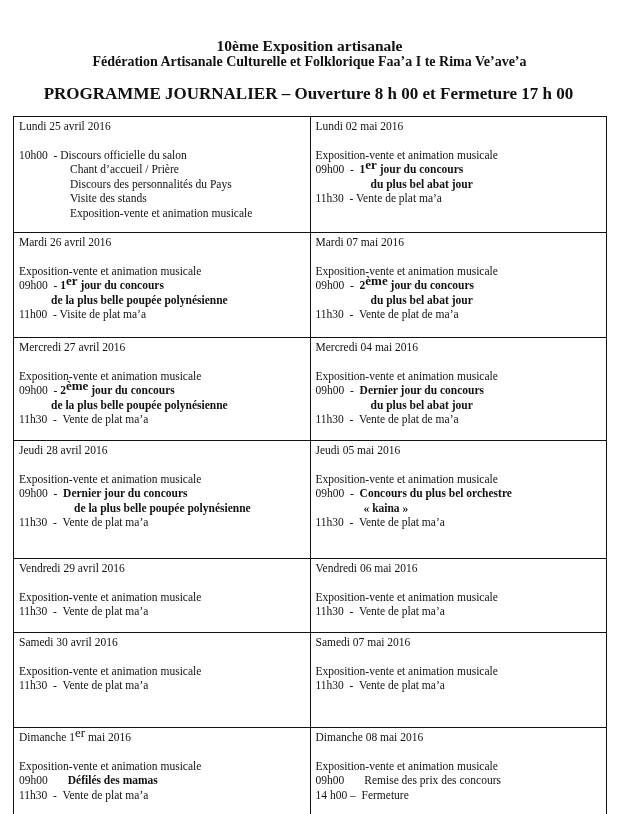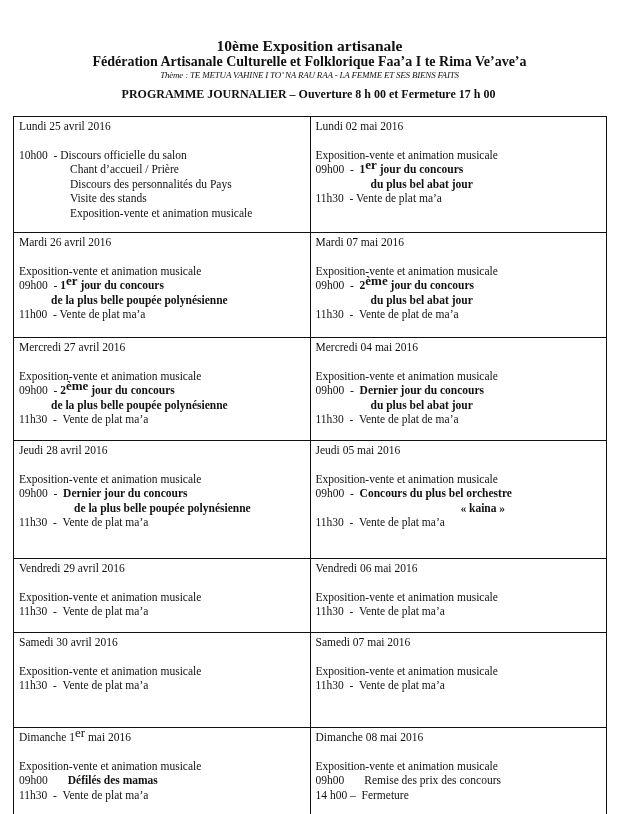--- a/index.html
+++ b/index.html
@@ -5,45 +5,44 @@
   html, body { margin: 0; padding: 0; background: #ffffff; }
   body {
     width: 617px; height: 814px; overflow: hidden; position: relative;
     font-family: "Liberation Serif", "DejaVu Serif", serif; color: #111;
   }
   .header { position: absolute; left: 1px; top: 6px; width: 617px; text-align: center; margin-top: 31px; }
   .h-title { font-weight: bold; font-size: 15.5px; line-height: 17px; }
   .h-sub { font-weight: bold; font-size: 14px; line-height: 16px; }
   .h-theme { font-style: italic; font-size: 9px; line-height: 11px; letter-spacing: -0.2px; }
   .h-programme { position: absolute; left: 0; top: 86px; width: 617px; text-align: center;
-    font-weight: bold; font-size: 12px; line-height: 16px; }
+    font-weight: bold; font-size: 17px; line-height: 16px; }
   table.sched {
     position: absolute; left: 13px; top: 116px; width: 594px;
     border-collapse: collapse; table-layout: fixed;
   }
   table.sched td {
     border: 1.3px solid #111; vertical-align: top; padding: 2px 4px 0 5px;
     font-size: 11.5px; line-height: 14.5px; width: 50%;
   }
   .day { font-weight: normal; font-size: 11.5px; margin-bottom: 14px; }
   .line { white-space: pre; }
   .b { font-weight: bold; }
   sup { font-size: 13px; line-height: 0; vertical-align: 4px; }
   .ind1 { padding-left: 51px; }
   .ind2 { padding-left: 32px; }
   .ind3 { padding-left: 55px; }
-  .ind4 { padding-left: 48px; text-align: center; }
+  .ind4 { padding-left: 48px; }
 </style>
 </head>
 <body>
 
 <div class="header">
   <div class="h-title">10ème Exposition artisanale</div>
   <div class="h-sub">Fédération Artisanale Culturelle et Folklorique Faa’a I te Rima Ve’ave’a</div>
-  <div class="h-theme"><span>Thème :</span><span> TE METUA VAHINE I TO’ NA RAU RAA - LA FEMME ET SES BIENS FAITS</span></div>
 </div>
 <div class="h-programme">PROGRAMME JOURNALIER – Ouverture 8 h 00 et Fermeture 17 h 00</div>
 
 <table class="sched">
 
   <tbody>
       <tr style="height:116px">
     <td>
       <div class="day">Lundi 25 avril 2016</div>
       <div class="line"><span>10h00</span><span>  - </span><span>Discours officielle du salon</span></div>
@@ -60,21 +59,21 @@
       <div class="line">11h30  - Vente de plat ma’a</div>
     </td>
   </tr>
 
   <tr style="height:105px">
     <td>
       <div class="day">Mardi 26 avril 2016</div>
       <div class="line">Exposition-vente et animation musicale</div>
       <div class="line"><span>09h00</span><span>  - </span><span class="b"><span>1</span><sup>er</sup><span> jour du concours</span></span></div>
       <div class="line b ind2">de la plus belle poupée polynésienne</div>
-      <div class="line">11h00  - Vente de plat ma’a</div>
+      <div class="line">11h00  - Visite de plat ma’a</div>
     </td>
     <td>
       <div class="day">Mardi 07 mai 2016</div>
       <div class="line">Exposition-vente et animation musicale</div>
       <div class="line"><span>09h00</span><span>  -  </span><span class="b"><span>2</span><sup>ème</sup><span> jour du concours</span></span></div>
       <div class="line b ind3">du plus bel abat jour</div>
       <div class="line">11h30  -  Vente de plat de ma’a</div>
     </td>
   </tr>
 

